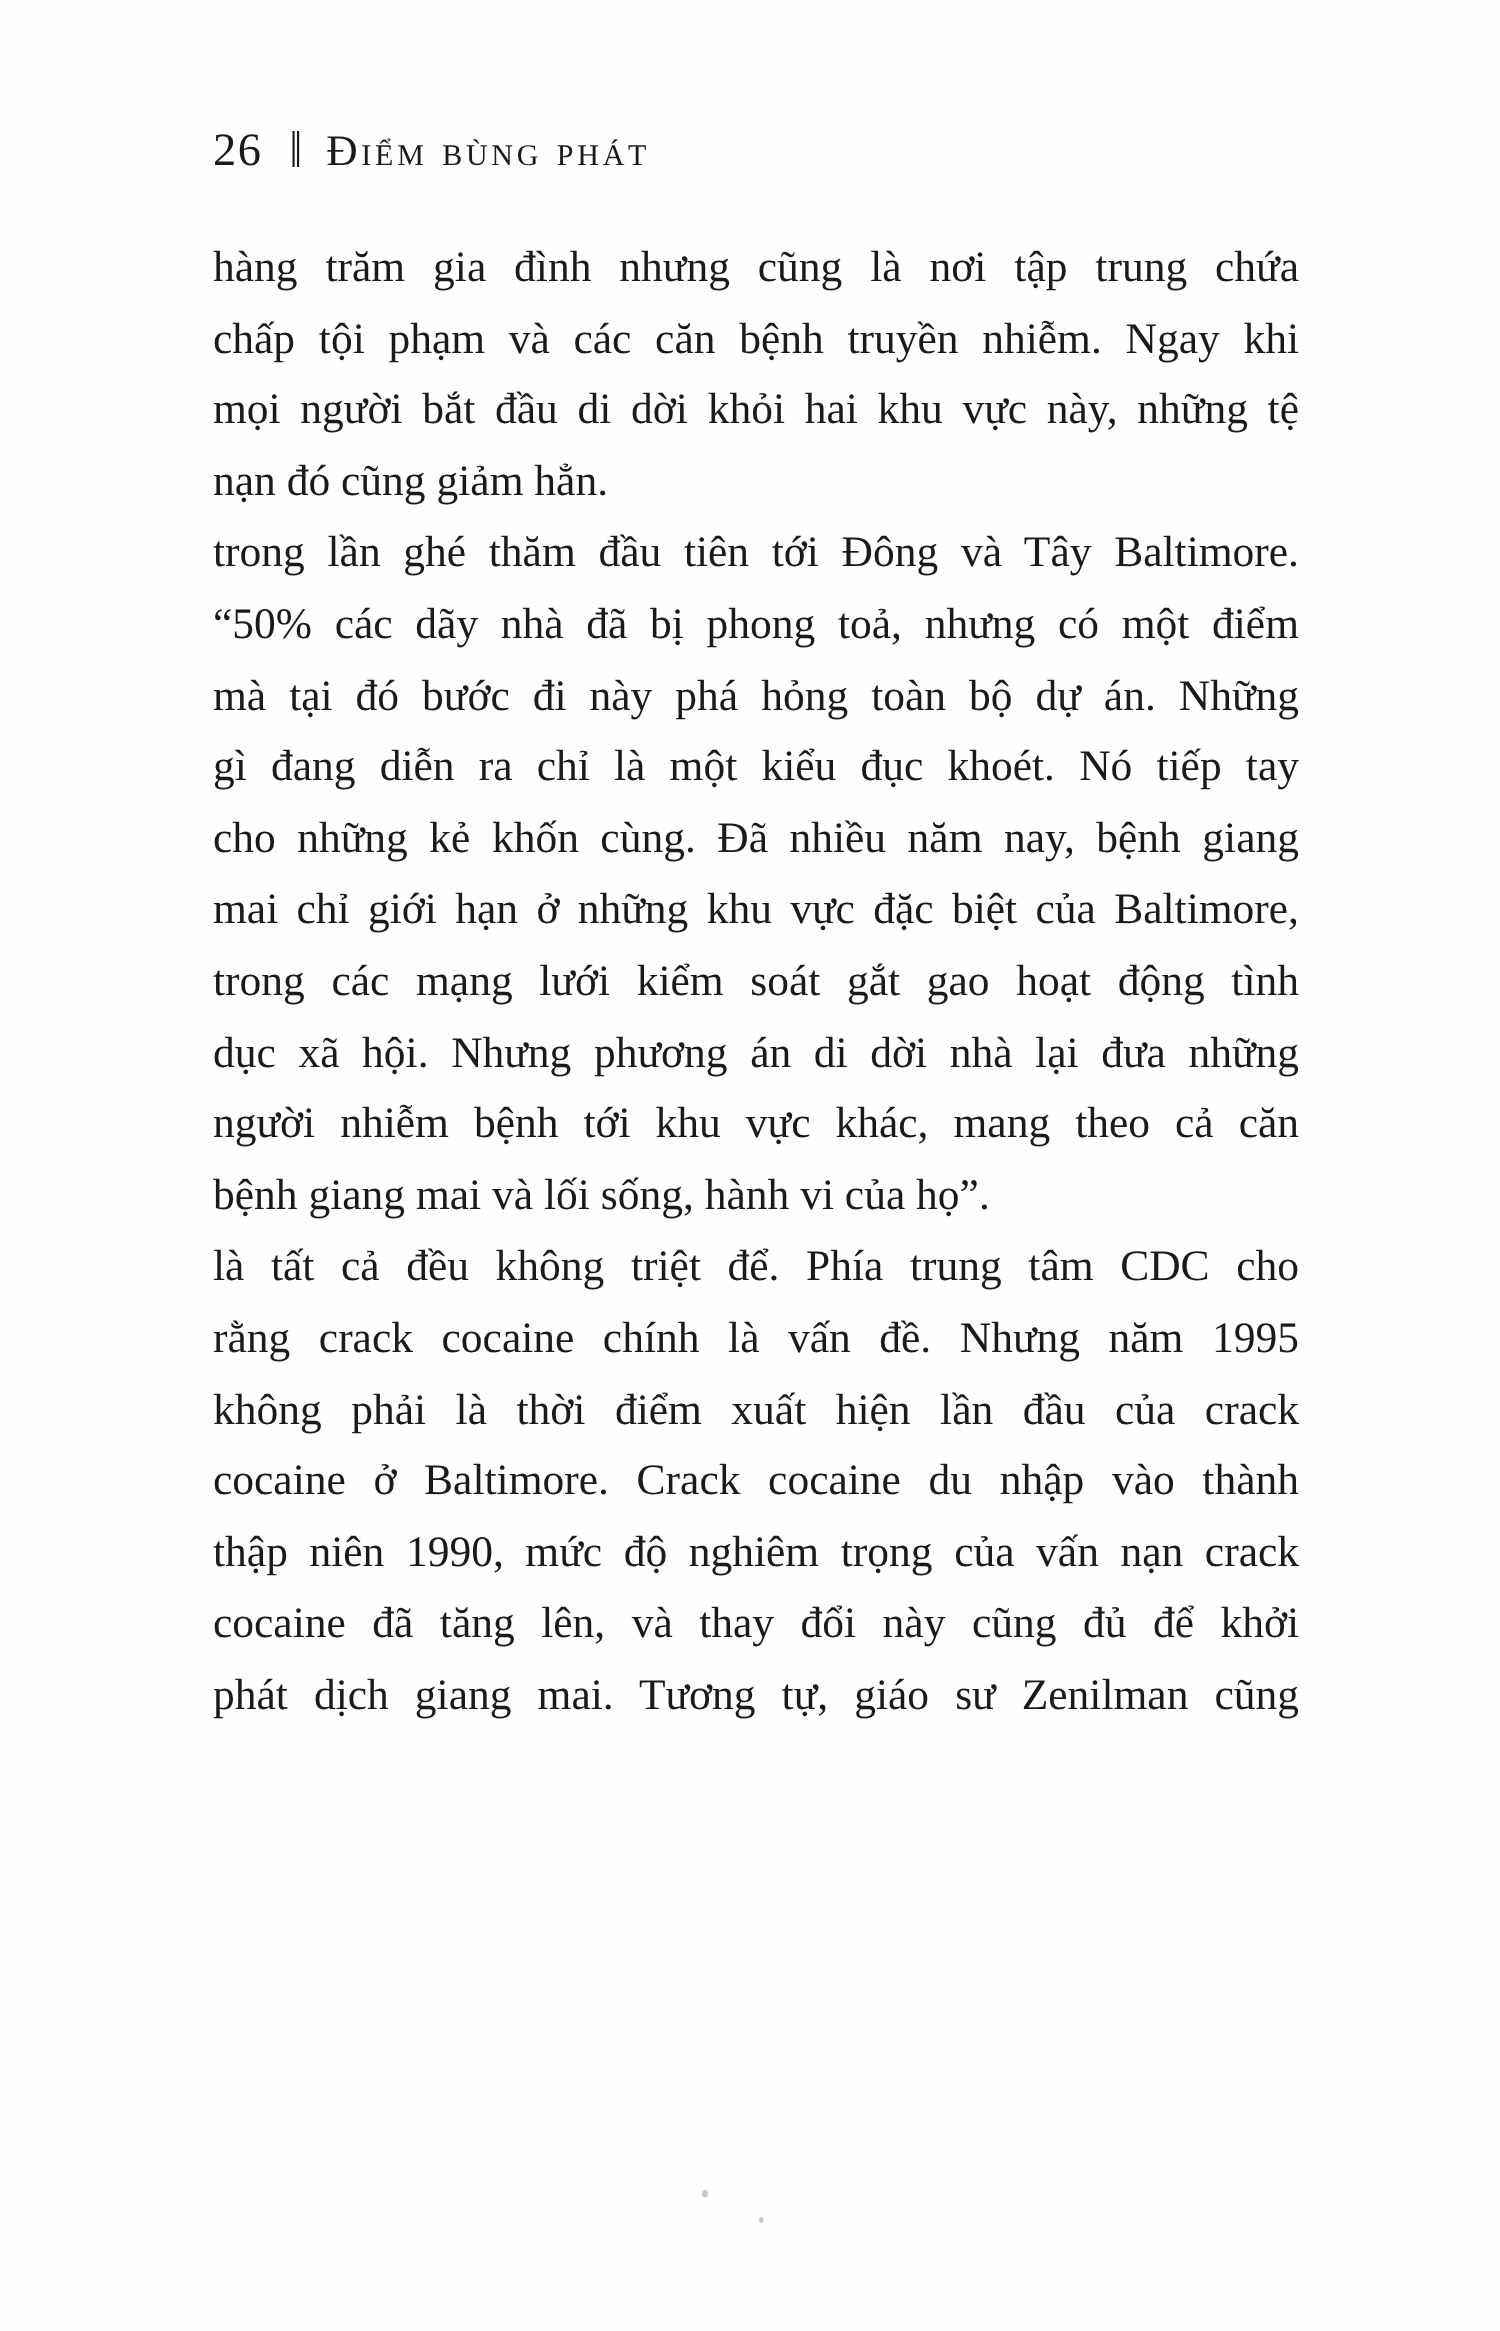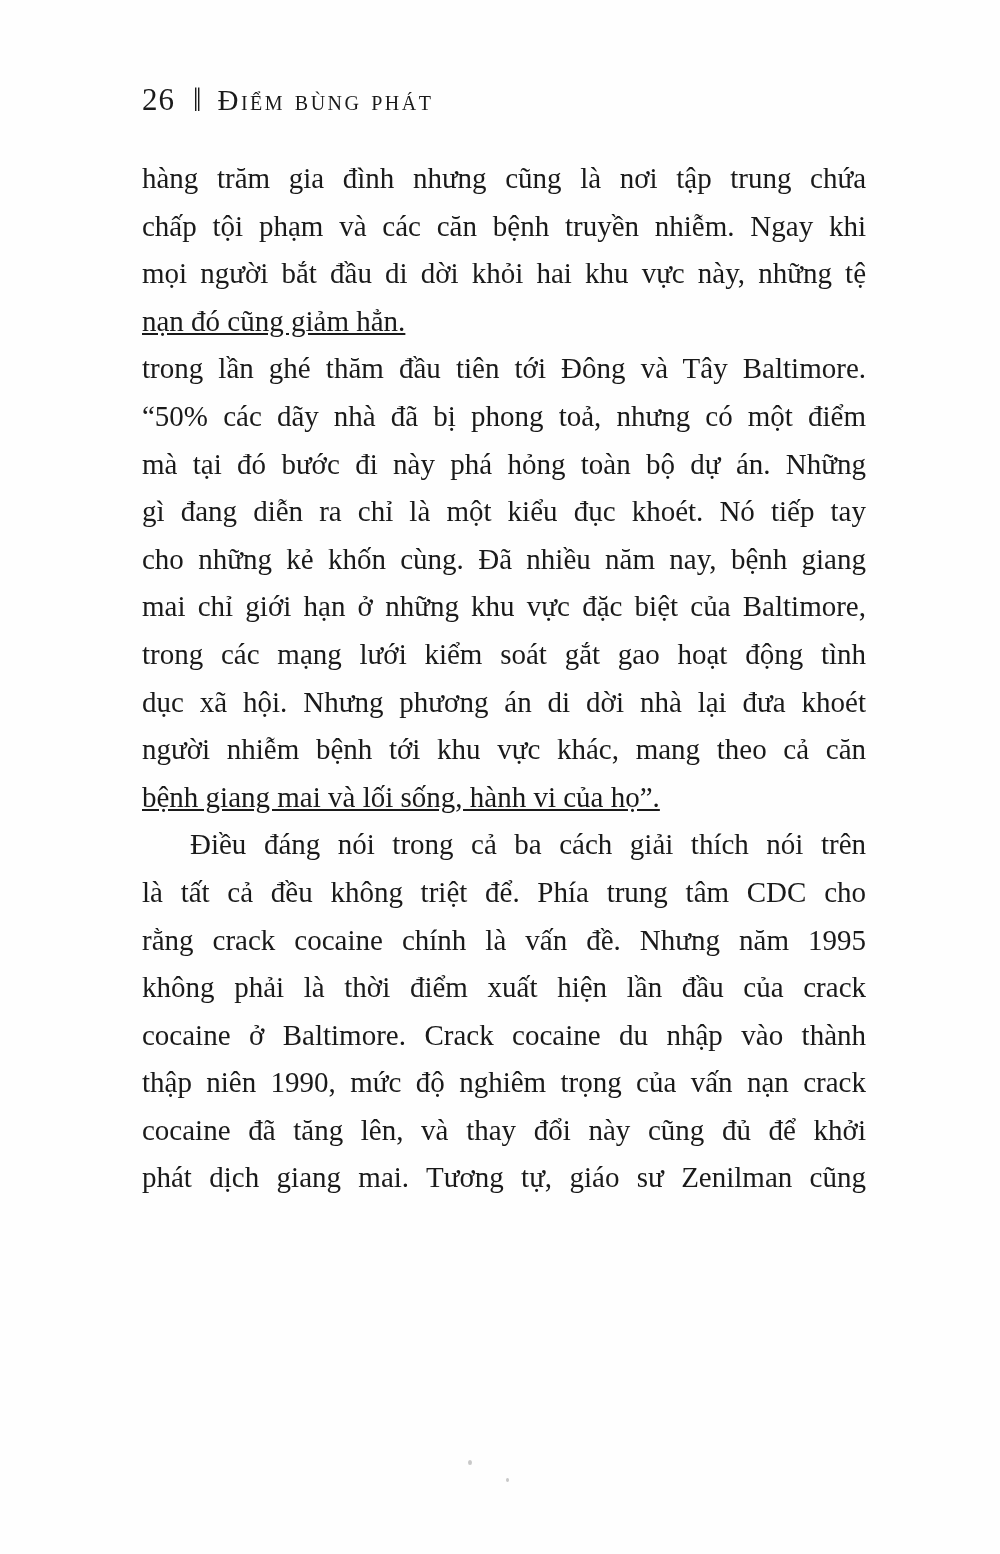--- a/index.html
+++ b/index.html
@@ -48,21 +48,21 @@
   .line{
     height:47.6px;
     line-height:47.6px;
     font-size:29px;
     text-align:justify;
     text-align-last:justify;
     overflow:hidden;
     white-space:normal;
   }
   .line.indent{ text-indent:48px; }
-  .line.end{ text-align-last:left;text-decoration:underline; }
+  .line.end{ text-align-last:left; }
   .speck{
     position:absolute;
     background:#9a9a9a;
     border-radius:50%;
     opacity:.55;
   }
   .speck.s1{ left:468px; top:1460px; width:4px; height:5px; }
   .speck.s2{ left:506px; top:1478px; width:3px; height:4px; }
 </style>
 </head>
@@ -82,24 +82,23 @@
       <div class="line">chấp tội phạm và các căn bệnh truyền nhiễm. Ngay khi</div>
       <div class="line">mọi người bắt đầu di dời khỏi hai khu vực này, những tệ</div>
       <div class="line end">nạn đó cũng giảm hẳn.</div>
       <div class="line">trong lần ghé thăm đầu tiên tới Đông và Tây Baltimore.</div>
       <div class="line">“50% các dãy nhà đã bị phong toả, nhưng có một điểm</div>
       <div class="line">mà tại đó bước đi này phá hỏng toàn bộ dự án. Những</div>
       <div class="line">gì đang diễn ra chỉ là một kiểu đục khoét. Nó tiếp tay</div>
       <div class="line">cho những kẻ khốn cùng. Đã nhiều năm nay, bệnh giang</div>
       <div class="line">mai chỉ giới hạn ở những khu vực đặc biệt của Baltimore,</div>
       <div class="line">trong các mạng lưới kiểm soát gắt gao hoạt động tình</div>
-      <div class="line">dục xã hội. Nhưng phương án di dời nhà lại đưa khoét</div>
+      <div class="line">dục xã hội. Nhưng phương án di dời nhà lại đưa những</div>
       <div class="line">người nhiễm bệnh tới khu vực khác, mang theo cả căn</div>
       <div class="line end">bệnh giang mai và lối sống, hành vi của họ”.</div>
-      <div class="line indent">Điều đáng nói trong cả ba cách giải thích nói trên</div>
       <div class="line">là tất cả đều không triệt để. Phía trung tâm CDC cho</div>
       <div class="line">rằng crack cocaine chính là vấn đề. Nhưng năm 1995</div>
       <div class="line">không phải là thời điểm xuất hiện lần đầu của crack</div>
       <div class="line">cocaine ở Baltimore. Crack cocaine du nhập vào thành</div>
       <div class="line">thập niên 1990, mức độ nghiêm trọng của vấn nạn crack</div>
       <div class="line">cocaine đã tăng lên, và thay đổi này cũng đủ để khởi</div>
       <div class="line">phát dịch giang mai. Tương tự, giáo sư Zenilman cũng</div>
     </main>
 
   <span class="speck s1"></span>

